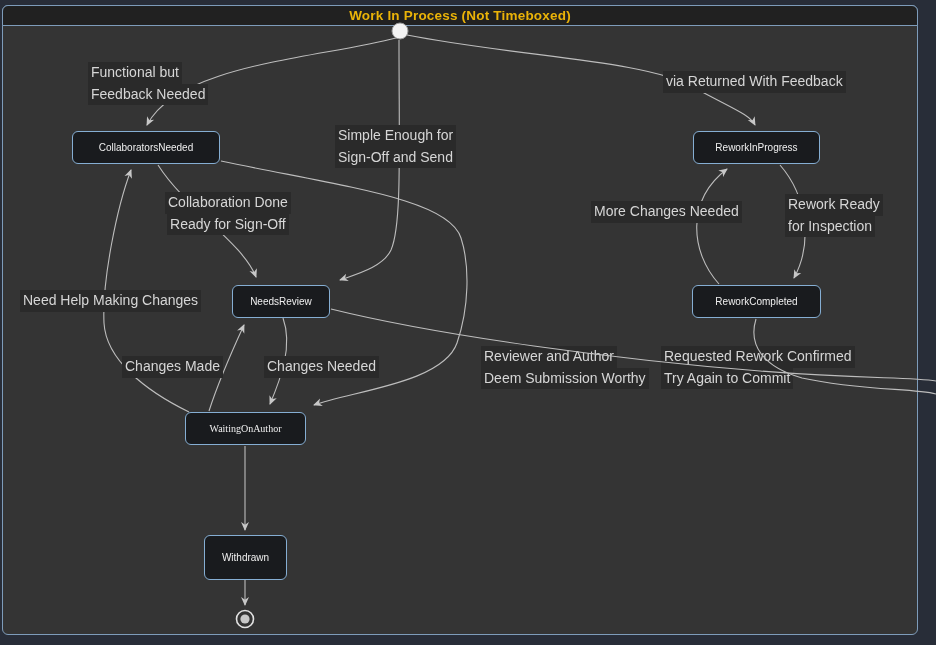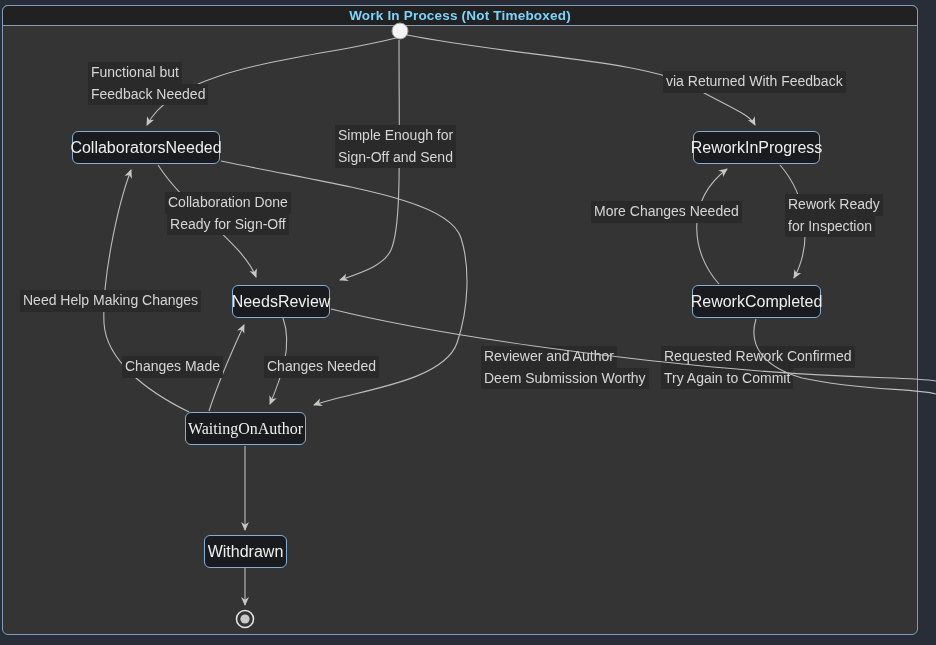--- a/index.html
+++ b/index.html
@@ -12,32 +12,32 @@
   .cluster{
     position:absolute;left:2px;top:5px;width:916px;height:630px;
     background:#343434;border:1.5px solid #7e9cba;border-radius:6px;
     box-sizing:border-box;
   }
   .cluster-title{
     position:absolute;left:2px;top:5px;width:916px;height:21px;
     background:#212121;border:1.5px solid #7e9cba;border-radius:6px 6px 0 0;
     box-sizing:border-box;
     display:flex;align-items:center;justify-content:center;
-    color:#7dd3fc;font-size:13.5px;font-weight:bold;letter-spacing:.2px;
+    color:#eab308;font-size:13.5px;font-weight:bold;letter-spacing:.2px;
   }
   svg.edges{position:absolute;left:0;top:0;pointer-events:none;}
   .layer-under{z-index:2;}
   .layer-labels{z-index:3;}
   .layer-over{z-index:4;}
   .node{
     position:absolute;z-index:3;
     background:#191b1e;border:1.3px solid #85aed3;border-radius:6px;
     box-sizing:border-box;
     display:flex;align-items:center;justify-content:center;
-    color:#efefef;font-size:16px;white-space:nowrap;
+    color:#efefef;font-size:10px;white-space:nowrap;
   }
   .elabel{
     position:absolute;display:flex;flex-direction:column;align-items:flex-start;
   }
   .elabel span{
     background:#2a2a2a;color:#d6d6d6;font-size:14px;line-height:21.5px;
     padding:0 3px;white-space:nowrap;
   }
 </style>
 </head>
@@ -73,21 +73,21 @@
       <circle cx="245" cy="619" r="8.5" fill="#343434" stroke="#e2e2e2" stroke-width="1.6"></circle>
       <circle cx="245" cy="619" r="4.6" fill="#c8c8c8"></circle>
     </g>
   </svg>
 
   <div class="node" style="left:72px;top:131px;width:148px;height:33px;">CollaboratorsNeeded</div>
   <div class="node" style="left:693px;top:131px;width:127px;height:33px;">ReworkInProgress</div>
   <div class="node" style="left:232px;top:285px;width:98px;height:33px;">NeedsReview</div>
   <div class="node" style="left:692px;top:285px;width:129px;height:33px;">ReworkCompleted</div>
   <div class="node" style="left:185px;top:412px;width:121px;height:33px;font-family:Liberation Serif, serif;">WaitingOnAuthor</div>
-  <div class="node" style="left:204px;top:535px;width:83px;height:33px;">Withdrawn</div>
+  <div class="node" style="left:204px;top:535px;width:83px;height:45px;">Withdrawn</div>
 
   <div class="elabel layer-labels" style="left:335px;top:125px;">
     <span>Simple Enough for</span>
     <span>Sign-Off and Send</span>
   </div>
   <div class="elabel layer-labels" style="left:88px;top:62px;">
     <span>Functional but</span>
     <span>Feedback Needed</span>
   </div>
   <div class="elabel layer-labels" style="left:663px;top:71px;align-items:center;">

